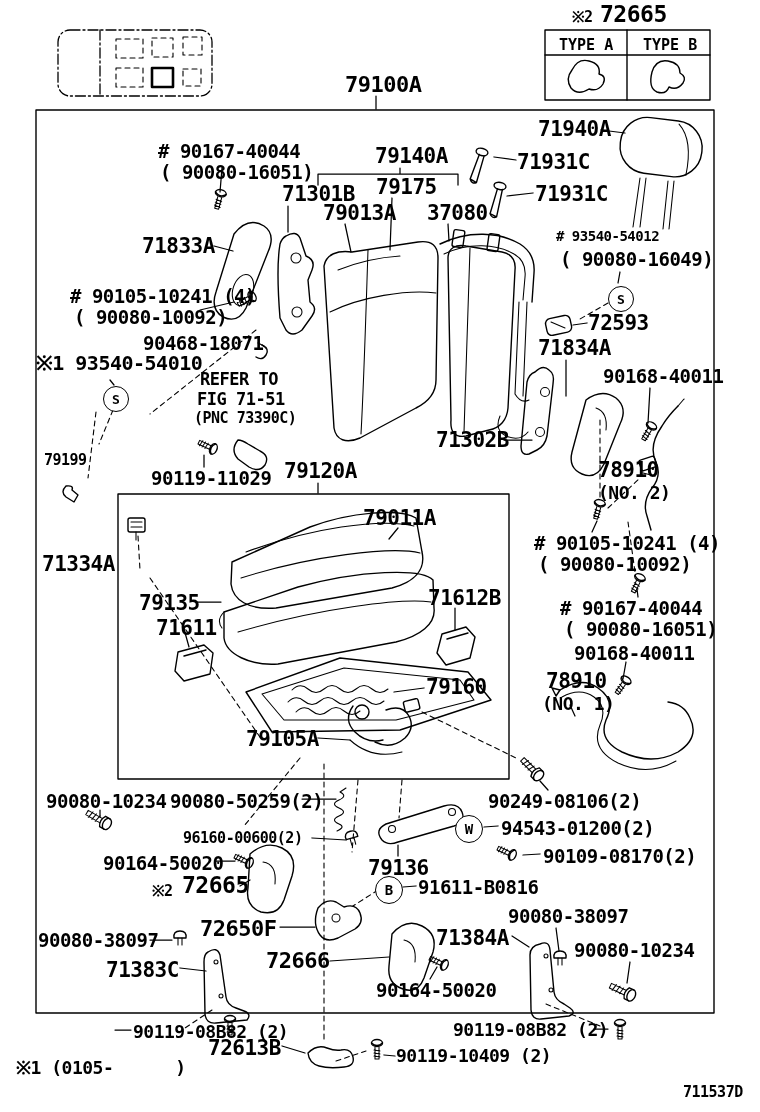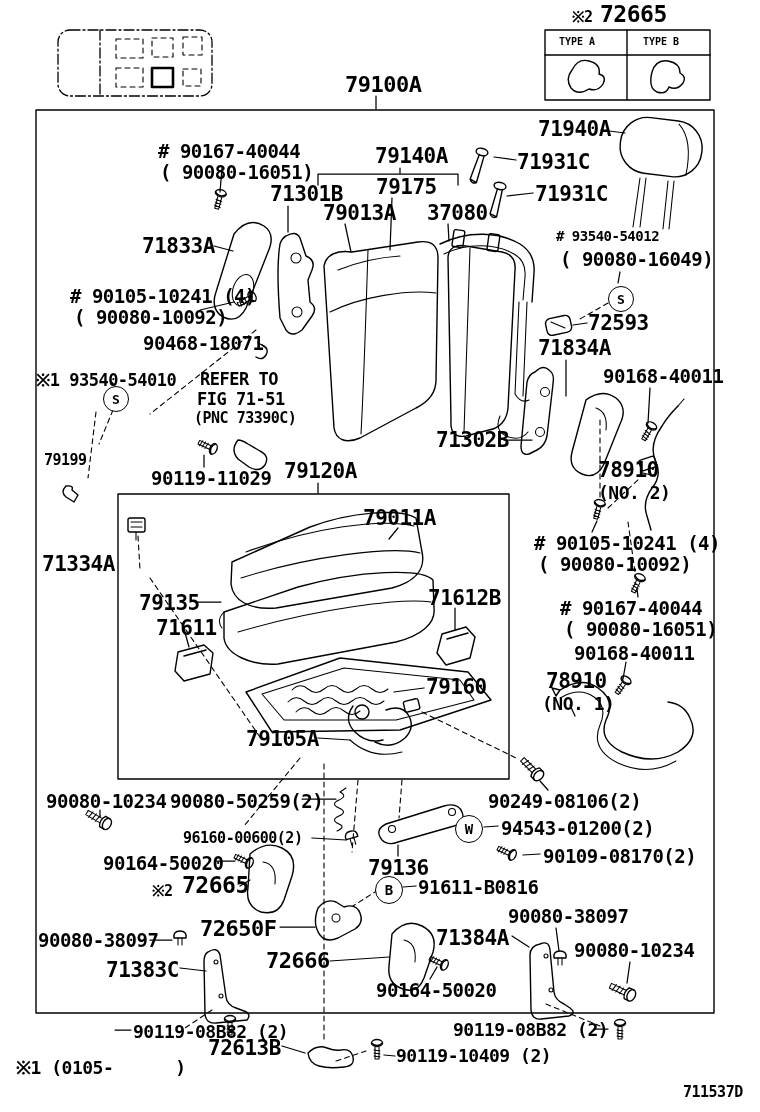--- a/index.html
+++ b/index.html
@@ -8,21 +8,21 @@
   .stage svg{position:absolute;left:0;top:0;z-index:1;}
   svg path,svg rect,svg circle,svg ellipse,svg line,svg polyline{stroke:#000;fill:none;stroke-width:1.4;stroke-linecap:round;stroke-linejoin:round;}
   .thin{stroke-width:1.05;}
   .thick{stroke-width:2.6;}
   .d{stroke-dasharray:5 4;stroke-width:1.1;}
   .dd{stroke-dasharray:10 3 2 3;stroke-width:1.3;}
   .ld{stroke-width:1.25;}
   .lbl{position:absolute;z-index:2;white-space:pre;line-height:1;letter-spacing:-0.5px;}
   .marker{position:absolute;z-index:2;border:1.6px solid #000;border-radius:50%;
           display:flex;align-items:center;justify-content:center;background:#fff;}
-  .ttxt{position:absolute;z-index:2;font-size:10px;letter-spacing:0;}
+  .ttxt{position:absolute;z-index:2;font-size:15px;letter-spacing:0;}
 </style>
 </head>
 <body>
 
 <div class="stage">
 
 <svg width="760" height="1112" viewBox="0 0 760 1112">
   <defs>
     <g id="scr">
           <ellipse cx="0" cy="-7" rx="5.5" ry="3.5"></ellipse>
@@ -239,32 +239,32 @@
 <div class="lbl" style="left:572px;top:10px;font-size:15px">※2</div>
 <div class="lbl" style="left:600px;top:3px;font-size:23px">72665</div>
 <div class="lbl" style="left:345px;top:74px;font-size:22px">79100A</div>
 <div class="lbl" style="left:538px;top:119px;font-size:21px">71940A</div>
 <div class="lbl" style="left:158px;top:142px;font-size:19px"># 90167-40044</div>
 <div class="lbl" style="left:160px;top:163px;font-size:19px">( 90080-16051)</div>
 <div class="lbl" style="left:375px;top:146px;font-size:21px">79140A</div>
 <div class="lbl" style="left:517px;top:152px;font-size:21px">71931C</div>
 <div class="lbl" style="left:376px;top:177px;font-size:21px">79175</div>
 <div class="lbl" style="left:535px;top:184px;font-size:21px">71931C</div>
-<div class="lbl" style="left:270px;top:184px;font-size:21px">71301B</div>
+<div class="lbl" style="left:282px;top:184px;font-size:21px">71301B</div>
 <div class="lbl" style="left:323px;top:203px;font-size:21px">79013A</div>
 <div class="lbl" style="left:427px;top:203px;font-size:21px">37080</div>
 <div class="lbl" style="left:556px;top:229px;font-size:14px"># 93540-54012</div>
 <div class="lbl" style="left:560px;top:250px;font-size:19px">( 90080-16049)</div>
 <div class="lbl" style="left:142px;top:236px;font-size:21px">71833A</div>
 <div class="lbl" style="left:70px;top:287px;font-size:19px"># 90105-10241 (4)</div>
 <div class="lbl" style="left:74px;top:308px;font-size:19px">( 90080-10092)</div>
 <div class="lbl" style="left:588px;top:313px;font-size:21px">72593</div>
 <div class="lbl" style="left:143px;top:334px;font-size:19px">90468-18071</div>
 <div class="lbl" style="left:538px;top:338px;font-size:21px">71834A</div>
-<div class="lbl" style="left:36px;top:372px;font-size:17px">※1 93540-54010</div>
+<div class="lbl" style="left:36px;top:353px;font-size:20px">※1 93540-54010</div>
 <div class="lbl" style="left:603px;top:367px;font-size:19px">90168-40011</div>
 <div class="lbl" style="left:200px;top:371px;font-size:17px">REFER TO</div>
 <div class="lbl" style="left:197px;top:391px;font-size:17px">FIG 71-51</div>
 <div class="lbl" style="left:194px;top:411px;font-size:15px">(PNC 73390C)</div>
 <div class="lbl" style="left:436px;top:430px;font-size:21px">71302B</div>
 <div class="lbl" style="left:44px;top:453px;font-size:15px">79199</div>
 <div class="lbl" style="left:151px;top:469px;font-size:19px">90119-11029</div>
 <div class="lbl" style="left:284px;top:461px;font-size:21px">79120A</div>
 <div class="lbl" style="left:598px;top:460px;font-size:21px">78910</div>
 <div class="lbl" style="left:598px;top:484px;font-size:18px">(NO. 2)</div>

